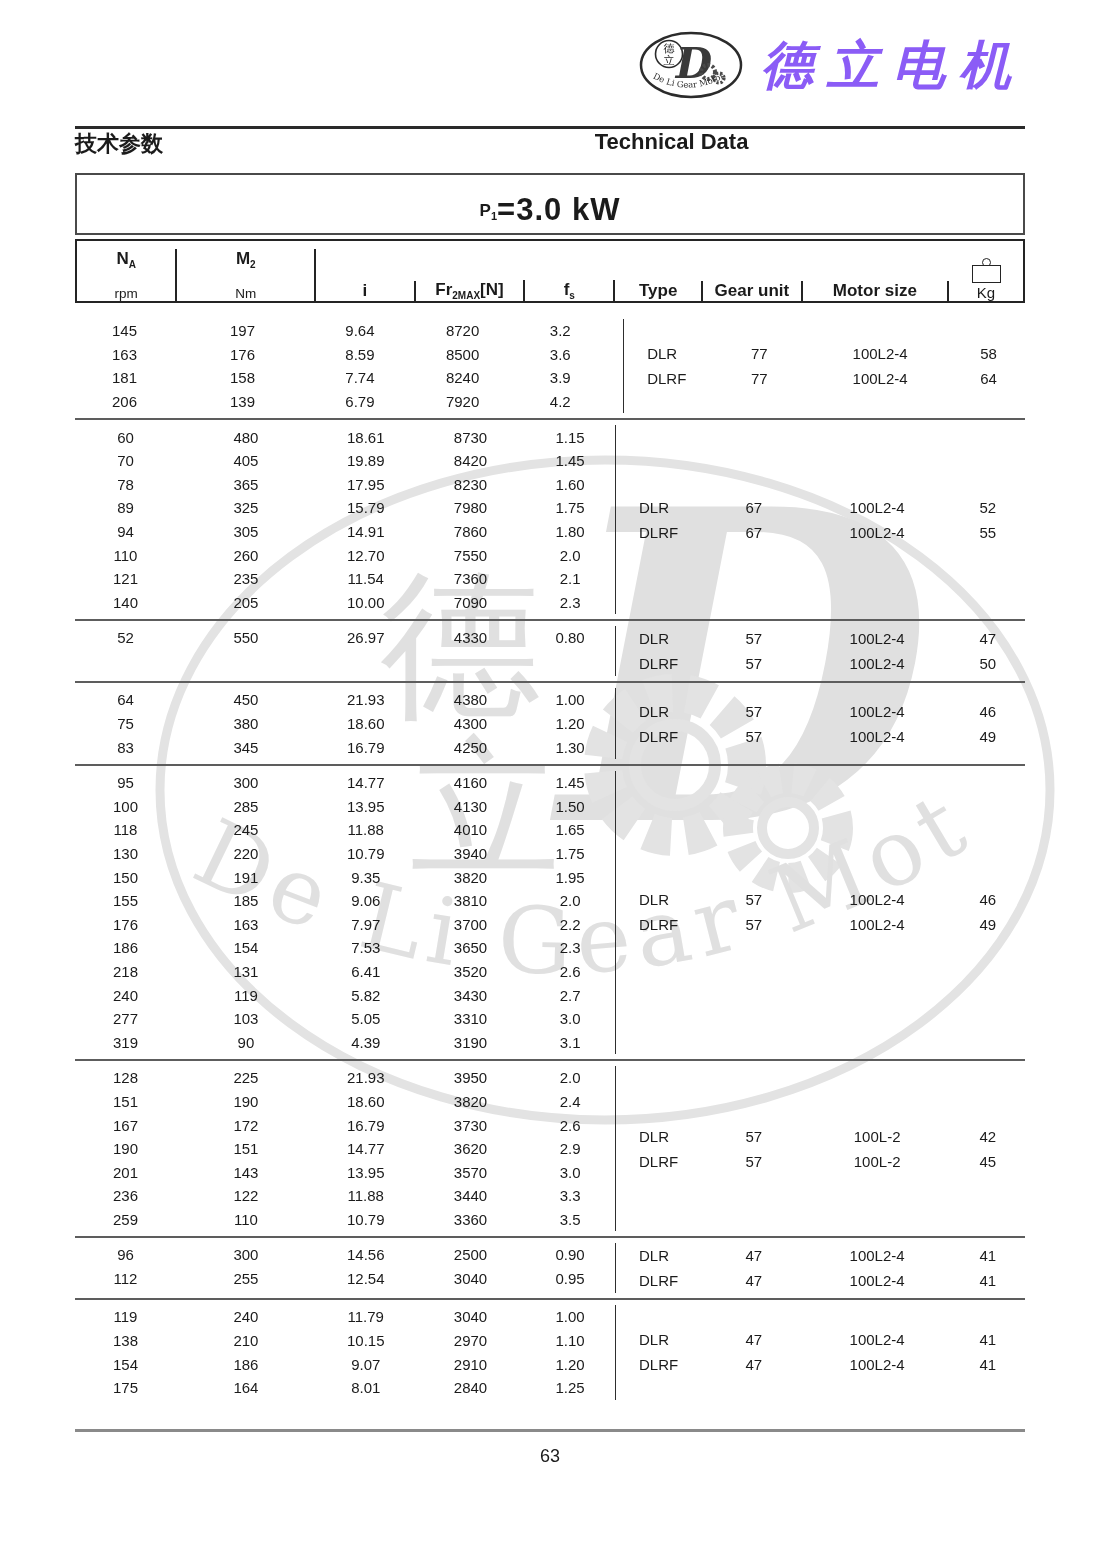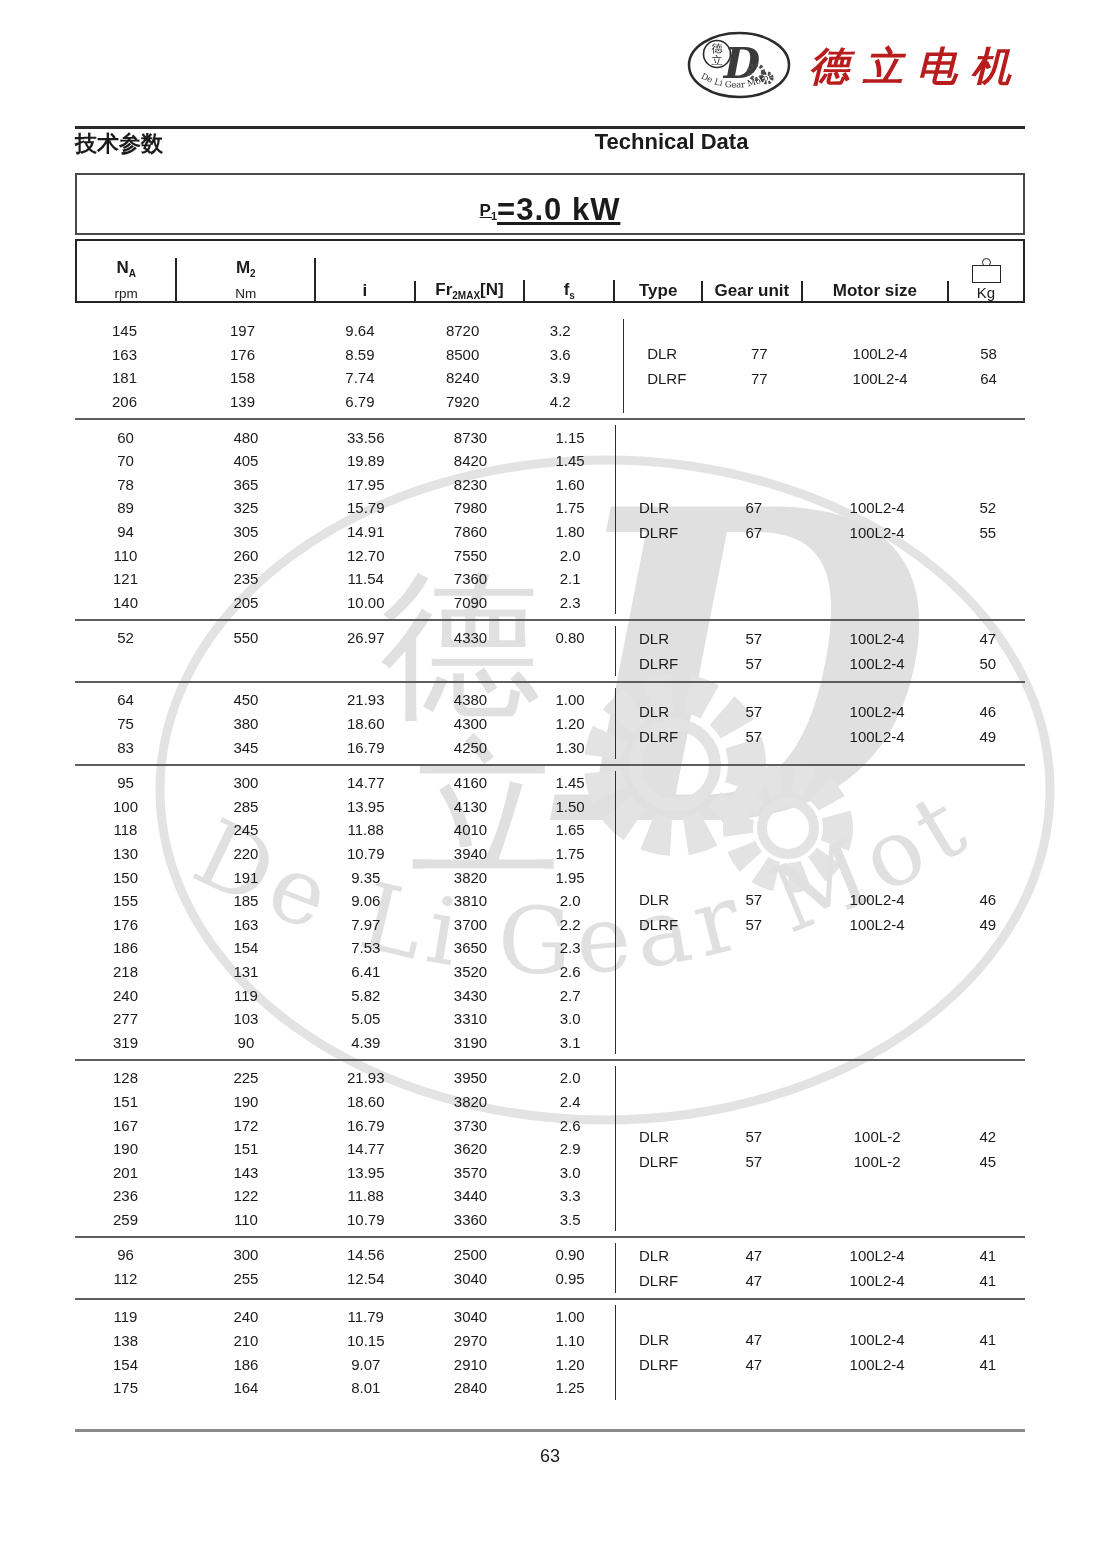--- a/index.html
+++ b/index.html
@@ -9,41 +9,41 @@
     overflow:hidden;
   }
   
   .watermark { position:absolute; left:60px; top:430px; z-index:0; pointer-events:none; }
   .wm-stroke { fill:none; stroke:#e3e3e3; }
   .wm-text   { fill:#e0e0e0; font-family:"DejaVu Serif","Liberation Serif",serif; }
   
   .content { position:relative; z-index:1; margin:0 75px; }
   .brand-row { height:126px; display:flex; justify-content:flex-end; align-items:center; gap:16px; padding-top:6px; box-sizing:border-box; }
   .brand-name {
-    font-family:Liberation Mono, monospace; font-size:40px; font-weight:bold; font-style:italic;
-    letter-spacing:14px; color:#b91c1c; white-space:nowrap;
+    font-family:Liberation Mono, monospace; font-size:52px; font-weight:bold; font-style:italic;
+    letter-spacing:14px; color:#8b5cf6; white-space:nowrap;
   }
   .logo-cjk { font-family:"DejaVu Serif","Liberation Serif",serif; fill:#222; }
   .top-rule { border-top:3px solid #2a2a2a; }
   .title-row { position:relative; height:44px; display:flex; align-items:flex-start; }
   .title-zh { font-size:22px; font-weight:bold; }
   .title-en { position:absolute; left:62.8%; transform:translateX(-50%); font-size:22px; font-weight:bold; white-space:nowrap; }
-  .power-box { height:50px; border:2px solid #4a4a4a; display:flex; align-items:flex-end; justify-content:center; padding-bottom:8px; box-sizing:content-box; margin-bottom:4px;text-decoration:underline; }
+  .power-box { height:50px; border:2px solid #4a4a4a; display:flex; align-items:flex-end; justify-content:center; padding-bottom:8px; box-sizing:content-box; margin-bottom:4px; }
   .p-symbol { font-size:17px; font-weight:bold; line-height:1; padding-bottom:3px; }
   .p-symbol sub { font-size:11px; }
   .p-value { font-size:31px; font-weight:900; letter-spacing:1px; line-height:1; }
   
   .thead { display:flex; border:2.5px solid #242424; height:60px; background:transparent;align-items:flex-end; }
   .hcell { display:flex; flex-direction:column; align-items:center; justify-content:center; border-right:2px solid #242424; box-sizing:border-box; }
   .hcell:last-child { border-right:none; }
   .w-na{width:10.6%}.w-m2{width:14.7%}.w-i{width:10.5%}.w-fr{width:11.6%}.w-fs{width:9.5%}
   .w-type{width:9.3%}.w-gear{width:10.5%}.w-motor{width:15.5%}.w-kg{width:7.8%}
   .hmain { font-size:17px; font-weight:bold; }
   .hsub  { font-size:10px; font-weight:bold; }
-  .hunit { font-size:13.5px; margin-top:7px; }
+  .hunit { font-size:13.5px; margin-top:16px; }
   .kg-icon { display:flex; flex-direction:column; align-items:center; }
   .kg-knob { width:7px; height:7px; border:1.5px solid #242424; border-radius:50%; margin-bottom:-2px; background:#fff; }
   .kg-block { width:27px; height:16px; border:1.8px solid #242424; background:#fff; }
   .kg-label { font-size:15px; margin-top:1px; }
   
   .tbody { }
   .group { display:flex; border-bottom:2px solid #5d5d5d; padding:5px 0; background:transparent; }
   .group:first-child { padding-top:16px;gap:19px; }
   .group:last-child { border-bottom:none; }
   .g-left { width:56.9%; }
@@ -199,21 +199,21 @@
                 <div class="rcell rc3">64</div>
               </div>
             </div>
           </div>
         </div>
         <div class="group">
           <div class="g-left">
             <div class="lrow">
               <div class="lcell lc0">60</div>
               <div class="lcell lc1">480</div>
-              <div class="lcell lc2">33.56</div>
+              <div class="lcell lc2">18.61</div>
               <div class="lcell lc3">8730</div>
               <div class="lcell lc4">1.15</div>
             </div>
             <div class="lrow">
               <div class="lcell lc0">70</div>
               <div class="lcell lc1">405</div>
               <div class="lcell lc2">19.89</div>
               <div class="lcell lc3">8420</div>
               <div class="lcell lc4">1.45</div>
             </div>

